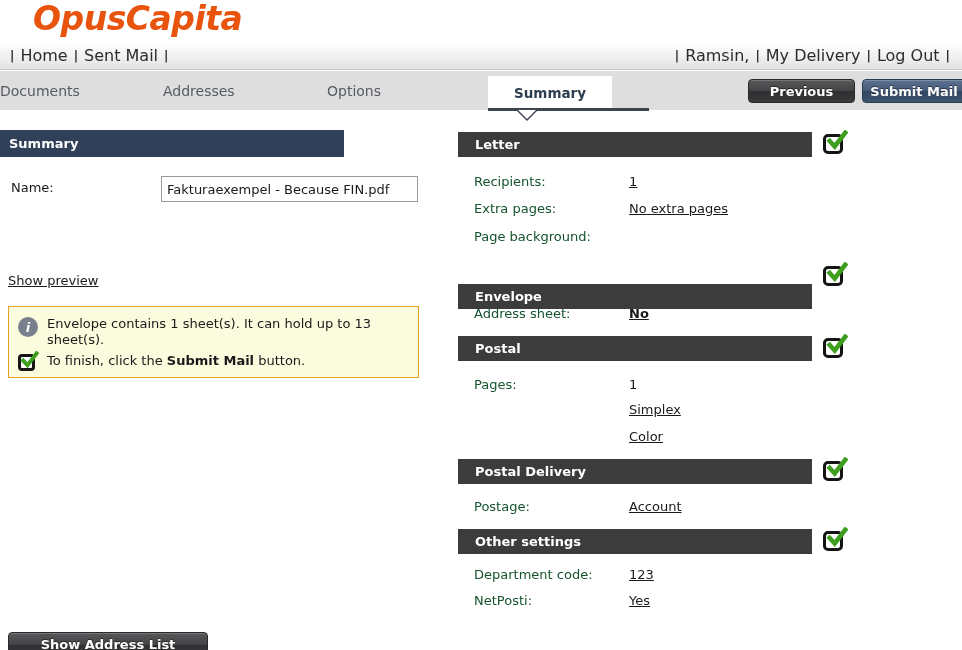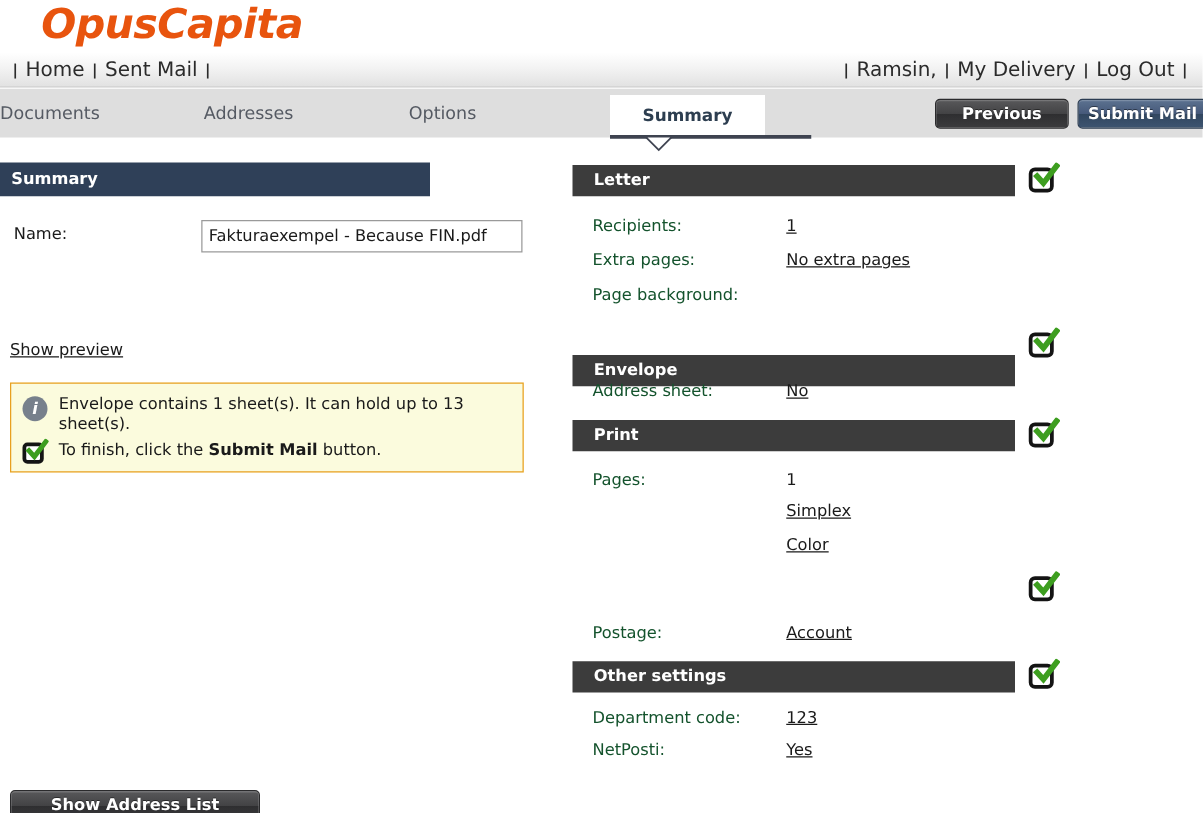--- a/index.html
+++ b/index.html
@@ -301,34 +301,35 @@
   <div class="kv-value plain" style="top:229px;"></div>
 
   <div class="sec-head" style="top:260px;margin-top:24px;">Envelope</div>
   <span class="sec-check" style="top:264px;">
     <span class="chk"><span class="box"></span>
       <svg class="tick" viewBox="0 0 24 24" xmlns="http://www.w3.org/2000/svg">
         <path d="M4 12 L9.5 18 L21 3" fill="none" stroke="#3d9e1f" stroke-width="5" stroke-linecap="square"></path>
       </svg></span>
   </span>
   <div class="kv-label" style="top:306px;">Address sheet:</div>
-  <div class="kv-value link" style="top:306px;">No</div>
-
-  <div class="sec-head" style="top:336px;">Print</div>
+  <div class="kv-value link" style="top:306px;font-weight:bold;">No</div>
+
+  <div class="sec-head" style="top:336px;">Postal</div>
   <span class="sec-check" style="top:336px;">
     <span class="chk"><span class="box"></span>
       <svg class="tick" viewBox="0 0 24 24" xmlns="http://www.w3.org/2000/svg">
         <path d="M4 12 L9.5 18 L21 3" fill="none" stroke="#3d9e1f" stroke-width="5" stroke-linecap="square"></path>
       </svg></span>
   </span>
   <div class="kv-label" style="top:377px;">Pages:</div>
   <div class="kv-value plain" style="top:377px;">1</div>
   <div class="kv-value link" style="top:402px;">Simplex</div>
   <div class="kv-value link" style="top:429px;">Color</div>
 
+  <div class="sec-head" style="top:459px;">Postal Delivery</div>
   <span class="sec-check" style="top:459px;">
     <span class="chk"><span class="box"></span>
       <svg class="tick" viewBox="0 0 24 24" xmlns="http://www.w3.org/2000/svg">
         <path d="M4 12 L9.5 18 L21 3" fill="none" stroke="#3d9e1f" stroke-width="5" stroke-linecap="square"></path>
       </svg></span>
   </span>
   <div class="kv-label" style="top:499px;">Postage:</div>
   <div class="kv-value link" style="top:499px;">Account</div>
 
   <div class="sec-head" style="top:529px;">Other settings</div>

